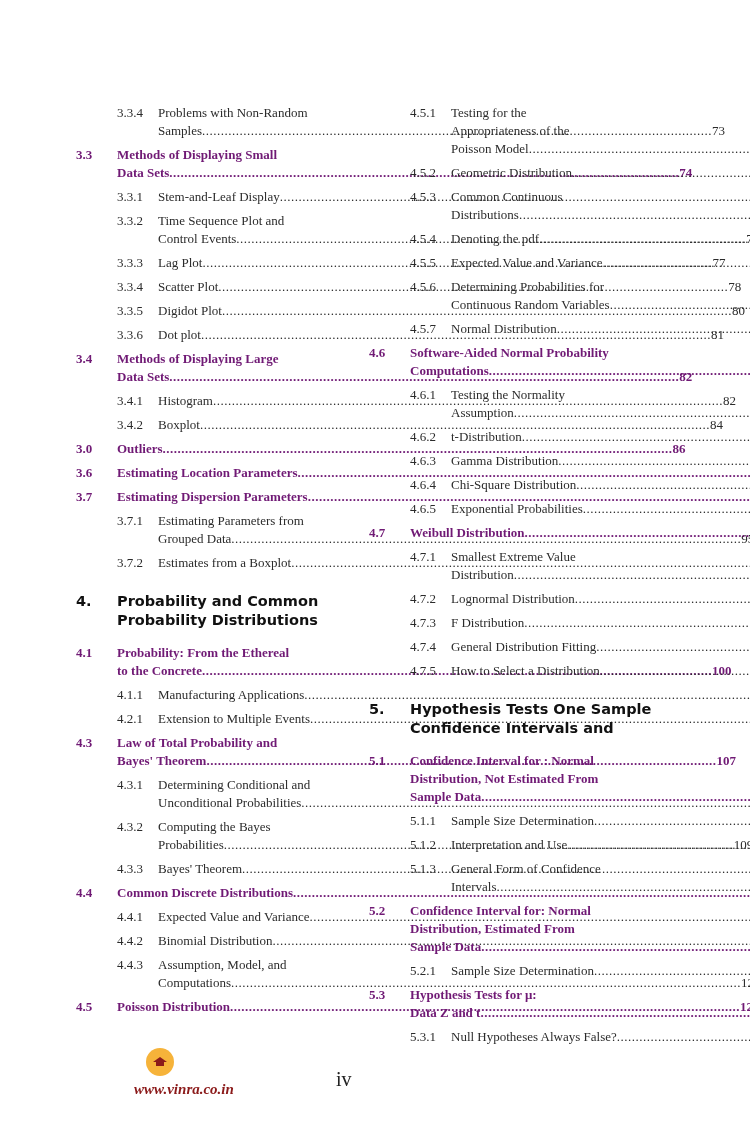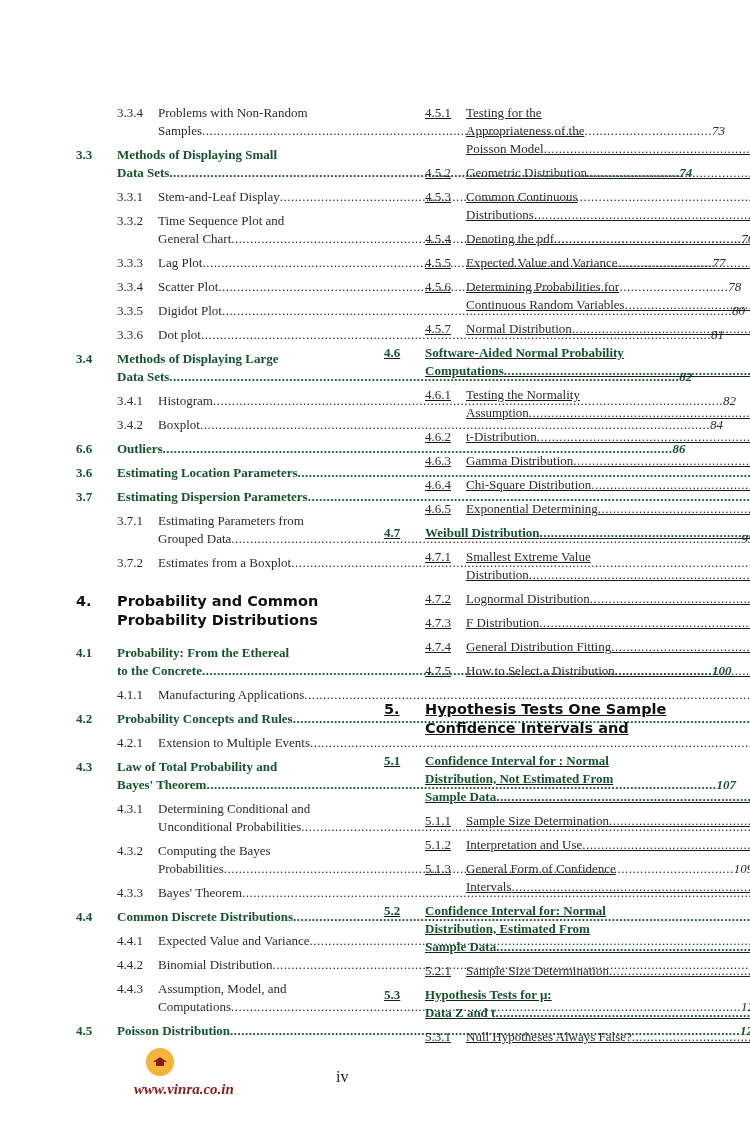--- a/index.html
+++ b/index.html
@@ -1,48 +1,48 @@
 <!DOCTYPE html>
 <html><head>
   <meta charset="utf-8">
   <style>
     html, body { margin: 0; padding: 0; background: #ffffff; }
     body { width: 750px; height: 1140px; position: relative; overflow: hidden;
            font-family: "Liberation Serif", "DejaVu Serif", serif; color: #1a1a1a; }
     .col { position: absolute; top: 104px; width: 292px; }
     .col-left { left: 76px; }
-    .col-right { left: 384px; text-decoration: underline; }
+    .col-right { left: 369px; }
     .entry { display: flex; font-size: 13px; line-height: 18px; }
     .num { flex: 0 0 auto; }
     .text { flex: 1 1 auto; }
     .title-line { display: block; }
     .lastline { display: flex; align-items: baseline; }
     .lastline .t { white-space: nowrap; }
     .dots { flex: 1 1 auto; overflow: hidden; white-space: nowrap; letter-spacing: 0.5px; }
     .dots::after { content: "........................................................................................................................................"; }
-    .pg { flex: 0 0 auto; font-style: italic; }
+    .pg { flex: 0 0 auto; }
     
     .lvl3 { margin-left: 41px; margin-bottom: 6px; color: #2b2b2b; }
     .lvl3 .num { width: 41px; }
     
-    .lvl2 { font-weight: bold; margin-bottom: 6px; color: #14532d; }
+    .lvl2 { font-weight: bold; margin-bottom: 6px; color: #701a75; }
     .lvl2 .num { width: 41px; }
     
     .chap { font-family: "DejaVu Sans", "Liberation Sans", sans-serif; font-weight: bold;
             font-size: 14.5px; line-height: 19px; margin-top: 20px; margin-bottom: 14px; color: #111; }
     .chap .num { width: 41px; }
     .footer-logo { position: absolute; left: 146px; top: 1048px; width: 28px; height: 28px;
                    border-radius: 50%; background: #f6b33a; display: flex; align-items: center;
                    justify-content: center; flex-direction: column; }
     .cap { width: 0; height: 0; border-left: 7px solid transparent; border-right: 7px solid transparent;
            border-bottom: 5px solid #8b1a1a; margin-top: -2px; }
     .cap-body { width: 8px; height: 4px; background: #8b1a1a; }
     .footer-url { position: absolute; left: 120px; top: 1081px; font-size: 15px; font-style: italic;
                   font-weight: bold; color: #8b1a1a; font-family: "Liberation Serif", serif; margin-left: 14px; }
-    .page-num { position: absolute; left: 336px; top: 1068px; font-size: 16px; color: #222;
+    .page-num { position: absolute; left: 336px; top: 1068px; font-size: 20px; color: #222;
                 font-family: "Liberation Serif", serif; }
   </style>
 </head>
 <body>
 
 <div class="col col-left" id="col-left">
     <div class="entry lvl3">
       <span class="num">3.3.4</span>
       <span class="text">
         <span class="title-line">Problems with Non-Random</span>
@@ -71,21 +71,21 @@
           <span class="t">Stem-and-Leaf Display</span>
           <span class="dots"></span>
         </span>
       </span>
     </div>
     <div class="entry lvl3">
       <span class="num">3.3.2</span>
       <span class="text">
         <span class="title-line">Time Sequence Plot and</span>
         <span class="lastline">
-          <span class="t">General Chart</span>
+          <span class="t">Control Events</span>
           <span class="dots"></span>
           <span class="pg">76</span>
         </span>
       </span>
     </div>
     <div class="entry lvl3">
       <span class="num">3.3.3</span>
       <span class="text">
         <span class="lastline">
           <span class="t">Lag Plot</span>
@@ -149,21 +149,21 @@
       <span class="num">3.4.2</span>
       <span class="text">
         <span class="lastline">
           <span class="t">Boxplot</span>
           <span class="dots"></span>
           <span class="pg">84</span>
         </span>
       </span>
     </div>
     <div class="entry lvl2">
-      <span class="num">6.6</span>
+      <span class="num">3.0</span>
       <span class="text">
         <span class="lastline">
           <span class="t">Outliers</span>
           <span class="dots"></span>
           <span class="pg">86</span>
         </span>
       </span>
     </div>
     <div class="entry lvl2">
       <span class="num">3.6</span>
@@ -223,29 +223,20 @@
     </div>
     <div class="entry lvl3">
       <span class="num">4.1.1</span>
       <span class="text">
         <span class="lastline">
           <span class="t">Manufacturing Applications</span>
           <span class="dots"></span>
         </span>
       </span>
     </div>
-    <div class="entry lvl2">
-      <span class="num">4.2</span>
-      <span class="text">
-        <span class="lastline">
-          <span class="t">Probability Concepts and Rules</span>
-          <span class="dots"></span>
-        </span>
-      </span>
-    </div>
     <div class="entry lvl3">
       <span class="num">4.2.1</span>
       <span class="text">
         <span class="lastline">
           <span class="t">Extension to Multiple Events</span>
           <span class="dots"></span>
         </span>
       </span>
     </div>
     <div class="entry lvl2">
@@ -450,21 +441,21 @@
         <span class="lastline">
           <span class="t">Chi-Square Distribution</span>
           <span class="dots"></span>
         </span>
       </span>
     </div>
     <div class="entry lvl3">
       <span class="num">4.6.5</span>
       <span class="text">
         <span class="lastline">
-          <span class="t">Exponential Determining</span>
+          <span class="t">Exponential Probabilities</span>
           <span class="dots"></span>
         </span>
       </span>
     </div>
     <div class="entry lvl2">
       <span class="num">4.7</span>
       <span class="text">
         <span class="lastline">
           <span class="t">Weibull Distribution</span>
           <span class="dots"></span>

